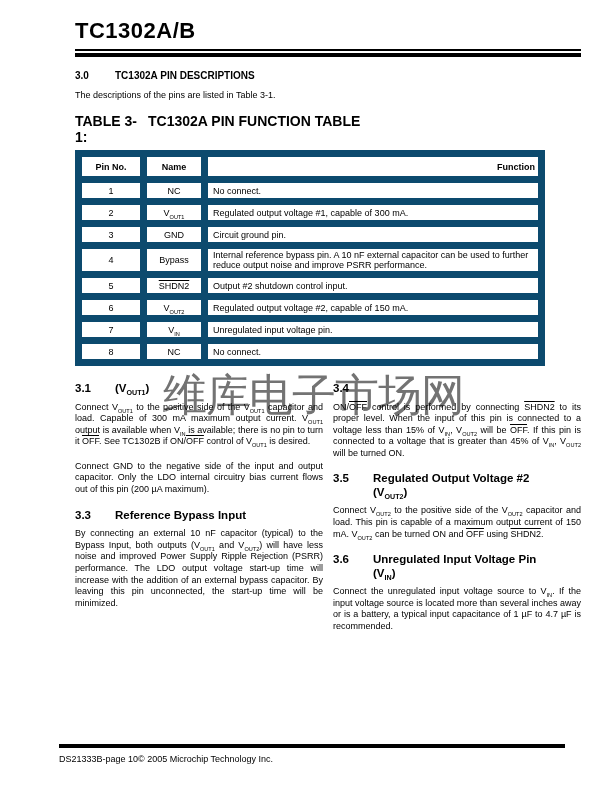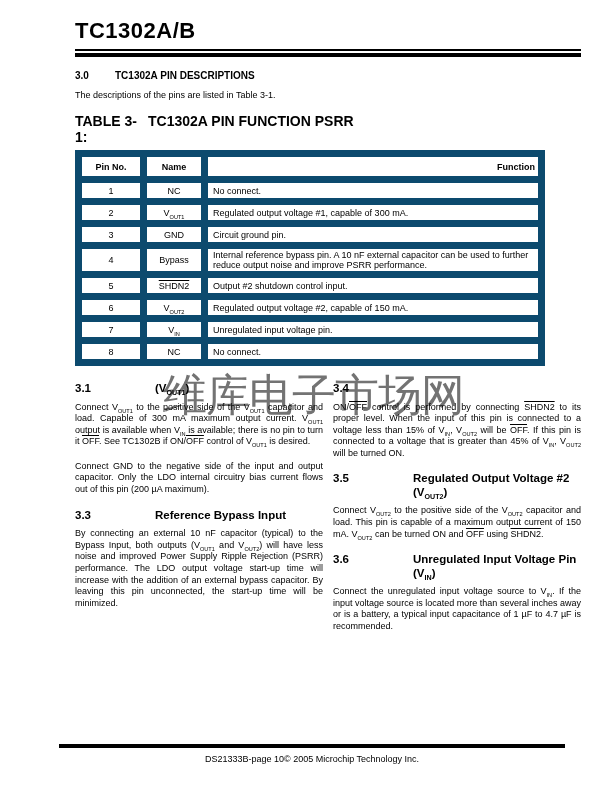--- a/index.html
+++ b/index.html
@@ -36,30 +36,30 @@
   .pin-table th { height:17px; font-weight:bold; text-align:right; border-bottom:3px double #000; }
   .pin-table td { height:13px; }
   .pin-table .c-pin { width:52px; text-align:center; }
   .pin-table .c-name { width:48px; text-align:center; }
   .pin-table td.func { text-align:left; padding-left:5px; }
 
   .cols { display:flex; gap:10px; margin-top:16px; }
   .col { width:248px; flex:none; }
 
   .section + .section { margin-top:13px; }
-  .sec-h { display:flex; font-size:11.5px; font-weight:bold; line-height:13.5px;gap:40px; }
+  .sec-h { display:flex; font-size:11.5px; font-weight:bold; line-height:13.5px; }
   .sec-h .t > span { display:block; }
   .sec-b { font-size:9px; line-height:11.6px; text-align:justify; margin-top:6px; }
 
   sub { font-size:.62em; line-height:0; }
   .ov { text-decoration:overline; }
 
   .footer { position:absolute; left:59px; width:506px; top:744px; z-index:1; }
   .frule { height:3.5px; background:#000; }
-  .ftext { display:flex; justify-content:center; font-size:9px; margin-top:6px; }
+  .ftext { display:flex; justify-content:flex-start; font-size:9px; margin-top:6px; }
 </style>
 </head>
 <body>
 
 <div class="watermark">维库电子市场网</div>
 
 <div class="content">
 
   <div class="doc-title">TC1302A/B</div>
   <div class="title-rule">
@@ -70,21 +70,21 @@
 
   <div class="h30">
     <span class="hnum">3.0</span>
     <span>TC1302A PIN DESCRIPTIONS</span>
   </div>
 
   <div class="intro">The descriptions of the pins are listed in Table 3-1.</div>
 
   <div class="tbl-label">
     <span class="tl">TABLE 3-1:</span>
-    <span>TC1302A PIN FUNCTION PSRR</span>
+    <span>TC1302A PIN FUNCTION TABLE</span>
   </div>
 
   <table class="pin-table">
     <thead>
       <tr>
         <th class="c-pin">Pin No.</th>
         <th class="c-name">Name</th>
         <th>Function</th>
       </tr>
     </thead>

